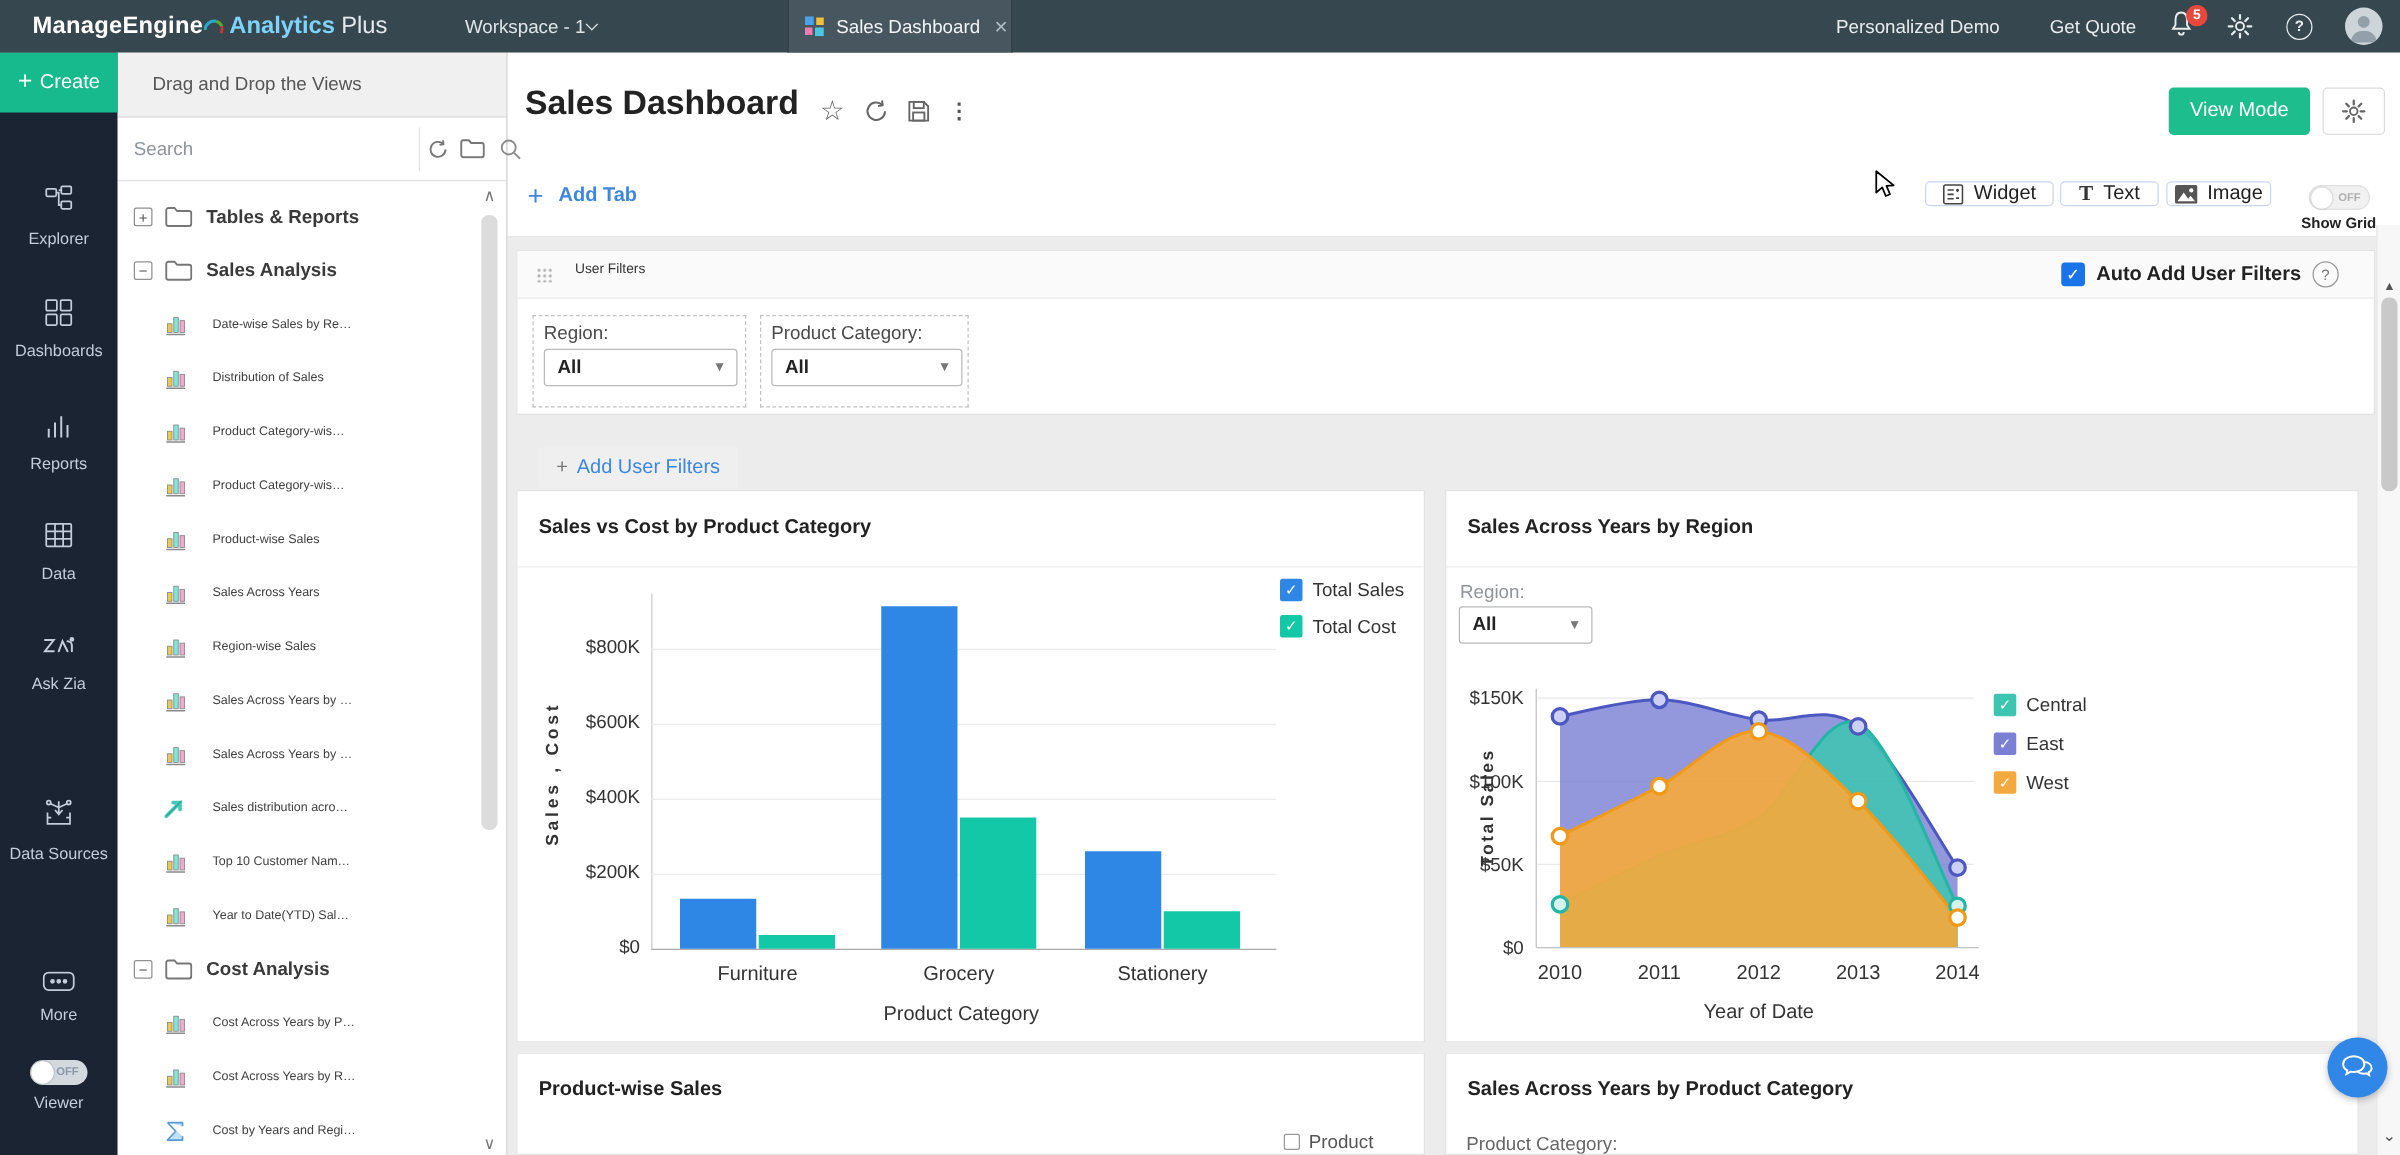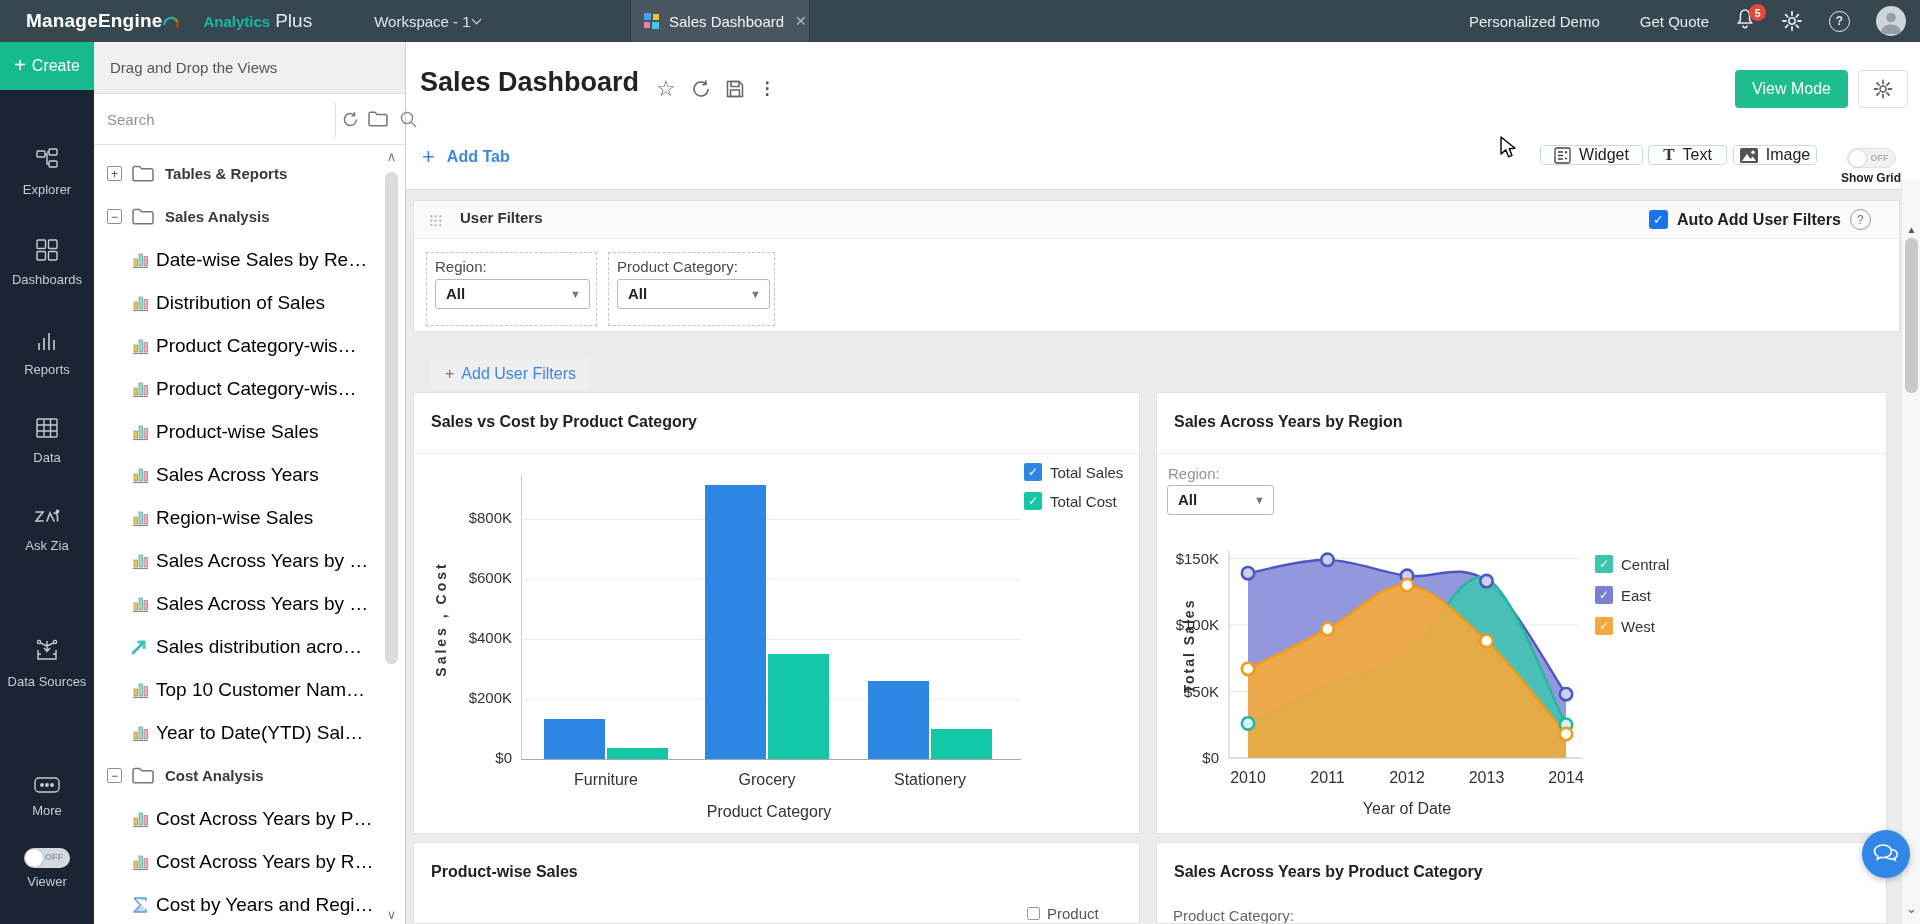--- a/index.html
+++ b/index.html
@@ -6,21 +6,21 @@
   html,body { width:1920px; height:924px; overflow:hidden; background:#ececec;
               font-family:"Liberation Sans", sans-serif; }
   #app { position:relative; width:1920px; height:924px; }
 
   
   .topbar { position:absolute; left:0; top:0; width:1920px; height:42px;
             background:#37474f; color:#e8edf0; display:flex; align-items:center; z-index:30; }
   .brand { display:flex; align-items:baseline; margin-left:26px; white-space:nowrap; }
   .brand .b1 { font-size:19px; font-weight:bold; color:#fff; letter-spacing:.2px; }
   .brand .swoosh { margin:0 4px 0 1px; position:relative; top:2px; }
-  .brand .b2 { font-size:15px; font-weight:bold; color:#14b8a6;margin-left:20px; }
+  .brand .b2 { font-size:19px; font-weight:bold; color:#7dd3fc; }
   .brand .b3 { font-size:19px; font-weight:300; color:#e3e9ec; margin-left:5px; }
   .workspace { margin-left:62px; font-size:15px; color:#dfe6ea; display:flex; align-items:center; gap:2px; cursor:pointer; }
   .chev { width:7px; height:7px; border-right:1.6px solid #dfe6ea; border-bottom:1.6px solid #dfe6ea;
           transform:rotate(45deg); margin-top:-4px; }
   .tab { position:absolute; left:630px; top:0; height:42px; width:180px; background:#47565f;
          border-left:1px solid #2e3b42; border-right:1px solid #2e3b42;
          display:flex; align-items:center; padding:0 10px 0 13px; gap:9px; }
   .tab .tlabel { font-size:15px; color:#f2f5f7; flex:1; white-space:nowrap; }
   .tab .close { color:#aebbc2; font-size:14px; cursor:pointer; padding:0 2px; }
   .topbar-right { position:absolute; right:14px; top:0; height:42px; display:flex; align-items:center; gap:26px; }
@@ -44,35 +44,35 @@
   .navitem .nlabel { font-size:13px; margin-top:6px; line-height:16px; }
   .pill { width:46px; height:20px; background:#d4d9e0; border-radius:10px; margin:0 auto; position:relative; }
   .pill .knob { position:absolute; left:1px; top:1px; width:18px; height:18px; background:#fff; border-radius:50%;
                 box-shadow:0 0 2px rgba(0,0,0,.3); }
   .pill .state { position:absolute; right:7px; top:4px; font-size:9px; color:#8b97a8; font-weight:bold; }
 
   
   .treepanel { position:absolute; left:94px; top:42px; width:312px; height:882px; background:#fff;
                border-right:1px solid #cfcfcf; z-index:10; }
   .tree-header { height:52px; background:#f0f0f0; border-bottom:1px solid #dcdcdc; display:flex; align-items:center;
-                 padding-left:16px; font-size:15px; color:#555; }
+                 padding-left:28px; font-size:15px; color:#555; }
   .search-row { height:51px; border-bottom:1px solid #e3e3e3; display:flex; align-items:center; position:relative; }
   .search-input { border:none; outline:none; font-size:15px; color:#333; padding-left:13px; width:188px;
                   font-family:"Liberation Sans", sans-serif; background:transparent; }
   .search-input::placeholder { color:#8e9499; }
   .sr-ico { position:absolute; cursor:pointer; }
   .sr-divider { position:absolute; left:241px; top:8px; height:35px; width:1px; background:#e3e3e3; }
   .tree-list { position:absolute; left:0; top:104px; right:0; bottom:0; padding-top:6px; overflow:hidden; }
   .tree-row { height:43px; display:flex; align-items:center; cursor:pointer; }
   .tree-row .tgl { width:15px; height:15px; border:1px solid #8f8f8f; border-radius:2px; margin-left:13px;
                    font-size:12px; line-height:12px; color:#555; display:flex; align-items:center; justify-content:center; }
   .tree-row .ficon { margin-left:10px; display:flex; }
   .tree-row .tlabel { margin-left:11px; font-size:15px; font-weight:bold; color:#3a3a3a; white-space:nowrap; }
   .tree-row .vicon { margin-left:36px; width:20px; display:flex; justify-content:center; }
-  .tree-row .vlabel { margin-left:6px; font-size:19px; color:#000000; white-space:nowrap; }
+  .tree-row .vlabel { margin-left:20px; font-size:10px; color:#404040; white-space:nowrap; }
   .tree-scroll { position:absolute; left:291px; width:13px; top:110px; bottom:0; }
   .tree-thumb { position:absolute; left:0; top:20px; width:13px; height:492px; background:#dcdcdc; border-radius:6px; }
   .scroll-arrow { color:#777; font-size:13px; text-align:center; line-height:10px; cursor:pointer; }
 
   
   .main { position:absolute; left:406px; top:42px; right:0; bottom:0; background:#ececec; }
   .band { position:absolute; left:0; top:0; width:1514px; height:148px; background:#fff; border-bottom:1px solid #e0e0e0; }
   .page-title { position:absolute; left:14px; top:25px; font-size:27px; font-weight:bold; color:#222; }
   .title-icons { position:absolute; left:250px; top:36px; display:flex; align-items:center; gap:15px; color:#666; }
   .ticon { cursor:pointer; display:flex; align-items:center; }
@@ -96,21 +96,21 @@
   .sg-label { font-size:12px; font-weight:bold; color:#222; margin-top:3px; }
 
   .content { position:absolute; left:0; top:148px; width:1495px; bottom:0; background:#ececec; }
 
   
   .uf-card { position:absolute; left:7px; top:10px; width:1487px; height:132px; background:#fff; border:1px solid #e3e3e3; }
   .uf-head { height:38px; background:#fafafa; border-bottom:1px solid #ececec; position:relative; }
   .grip { position:absolute; left:15px; top:13px; width:13px; height:12px;
           background-image:radial-gradient(circle, #b3b3b3 1.1px, transparent 1.3px);
           background-size:4.5px 4.5px; cursor:grab; }
-  .uf-title { position:absolute; left:46px; top:8px; font-size:15px; font-weight:bold; color:#333; }
+  .uf-title { position:absolute; left:46px; top:8px; font-size:11px; font-weight:normal; color:#333; }
   .uf-right { position:absolute; left:1235px; top:8px; display:flex; align-items:center; gap:9px; }
   .checkbox { width:19px; height:19px; background:#1a73e8; border-radius:3px; color:#fff; font-size:13px;
               display:flex; align-items:center; justify-content:center; cursor:pointer; }
   .uf-auto-label { font-size:16px; font-weight:bold; color:#222; }
   .qmark { width:21px; height:21px; border:1px solid #999; border-radius:50%; color:#777; font-size:12px;
            display:flex; align-items:center; justify-content:center; cursor:pointer; }
   .dashed-box { position:absolute; top:51px; height:74px; border:1px dashed #c2c2c2; }
   .db-label { position:absolute; left:8px; top:5px; font-size:15px; color:#4a4a4a; }
   .select { position:absolute; left:8px; top:26px; height:30px; background:#fff; border:1px solid #b9b9b9;
             border-radius:3px; cursor:pointer; }

